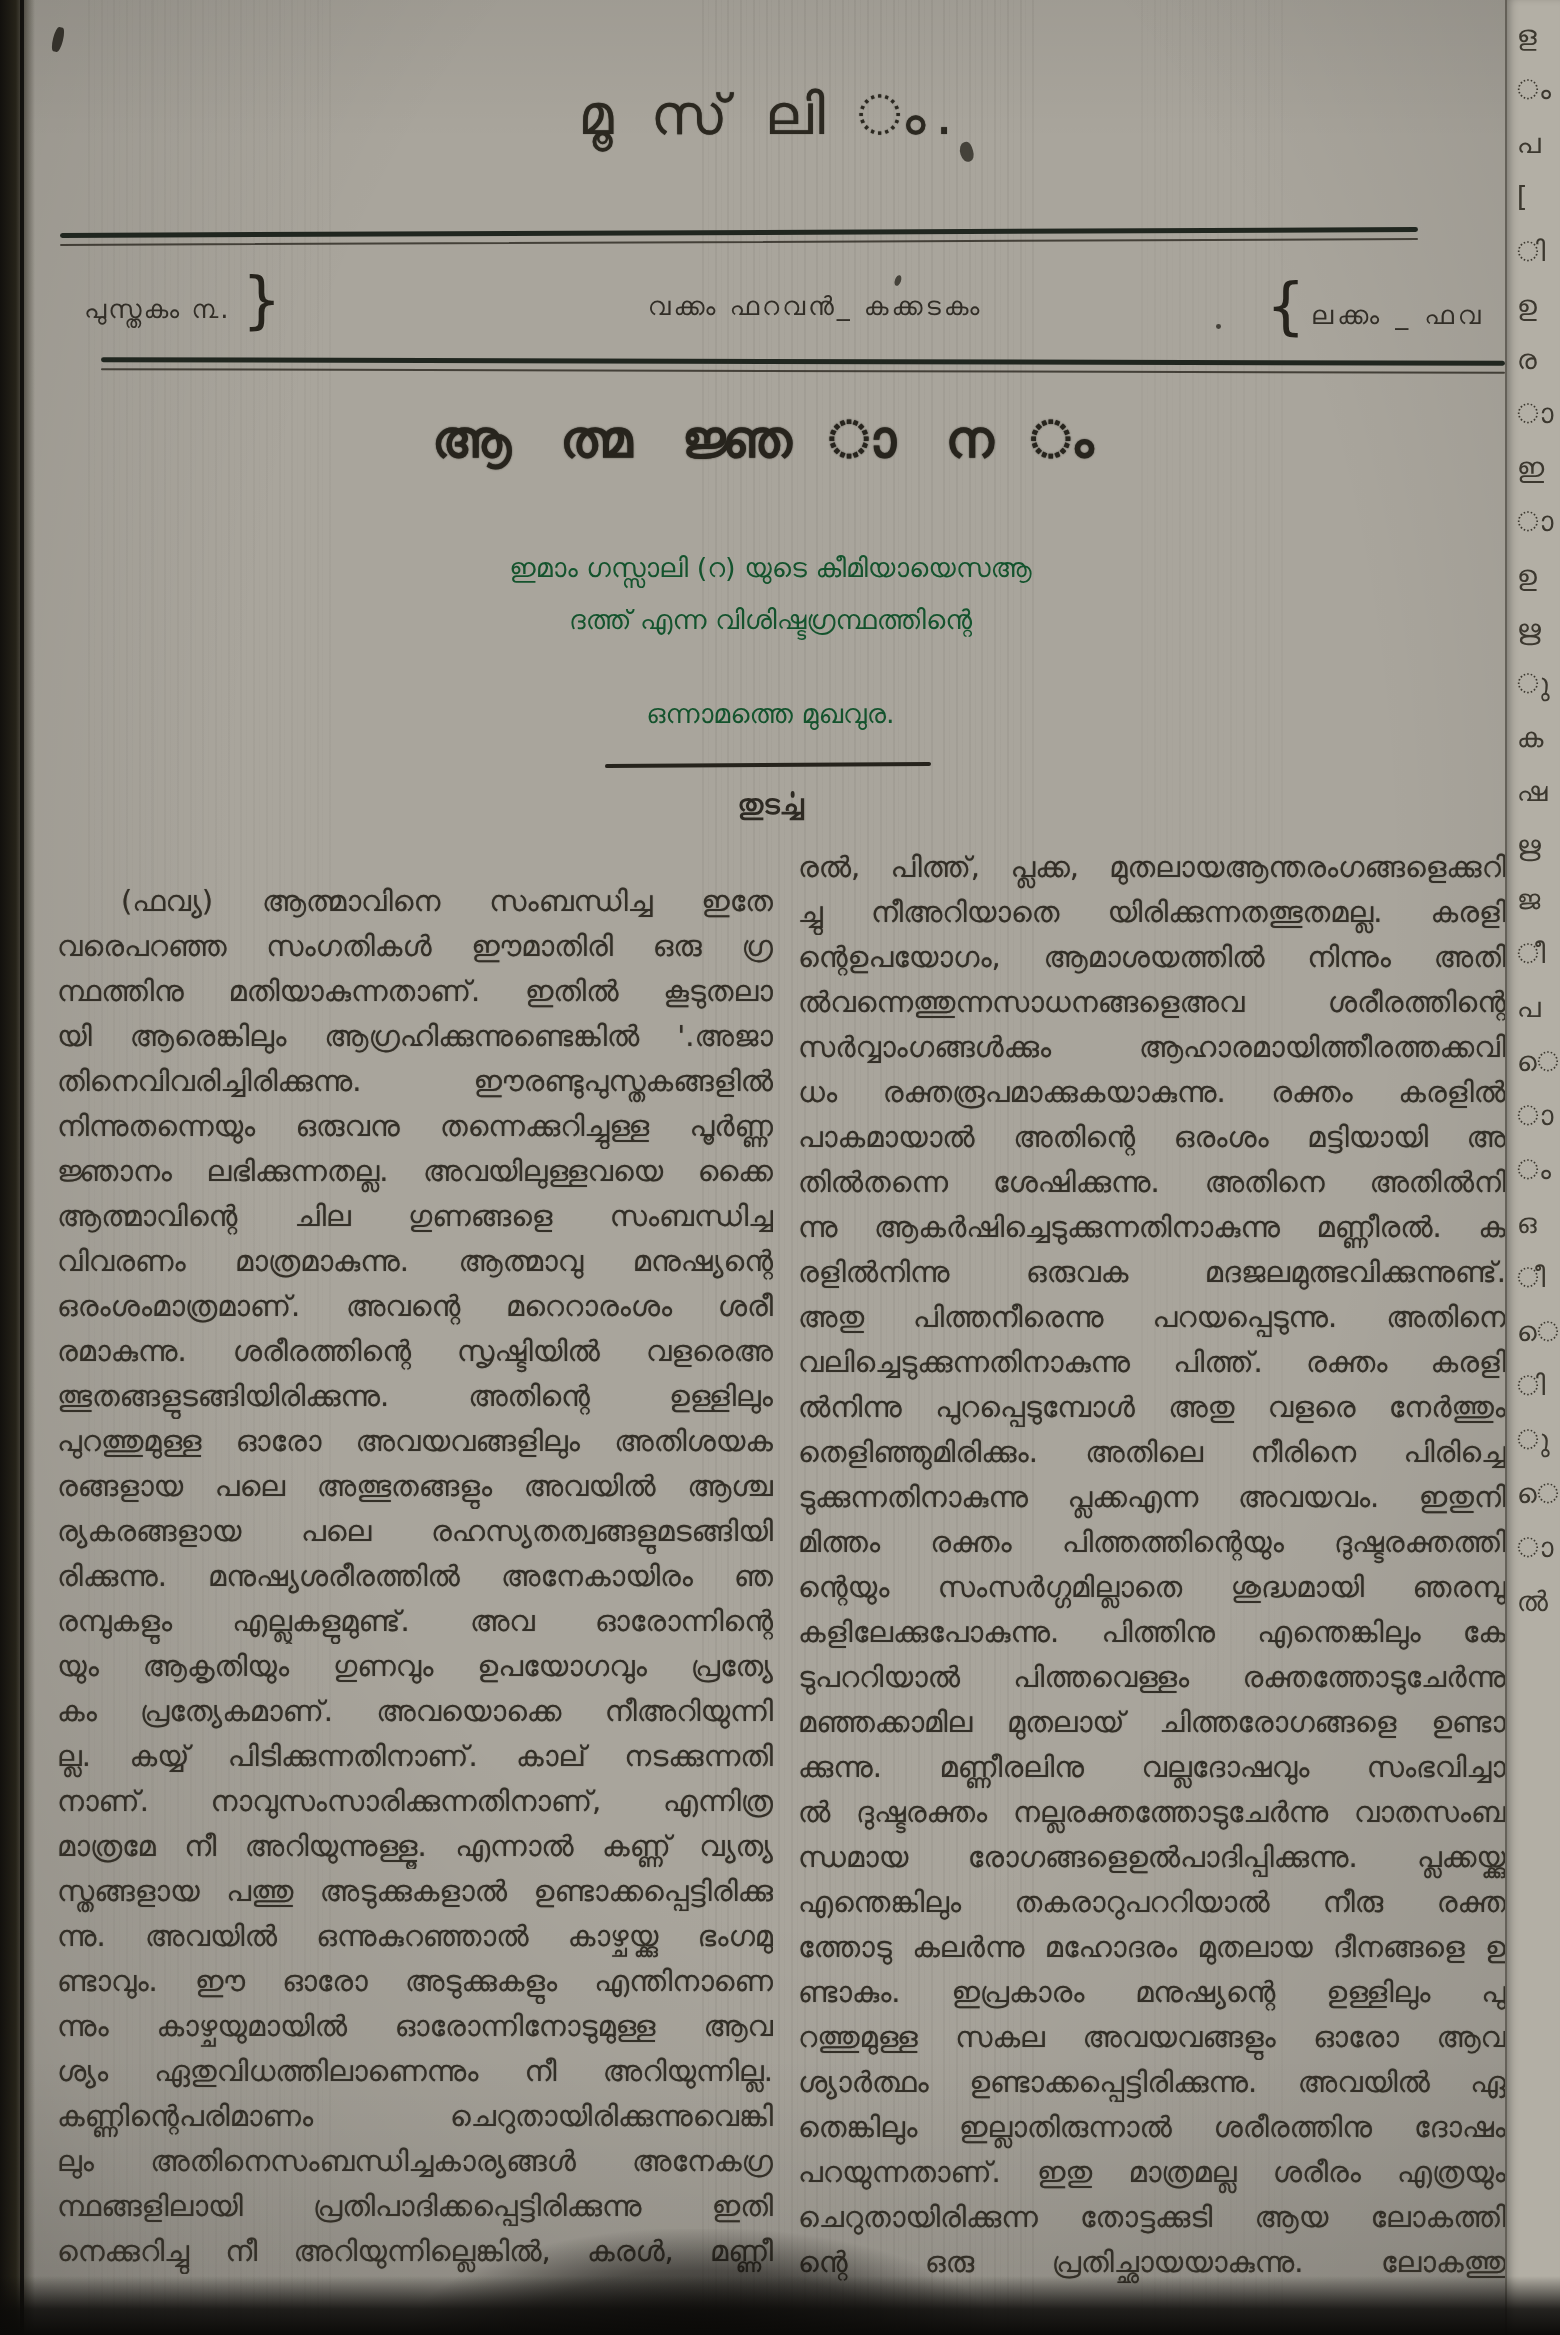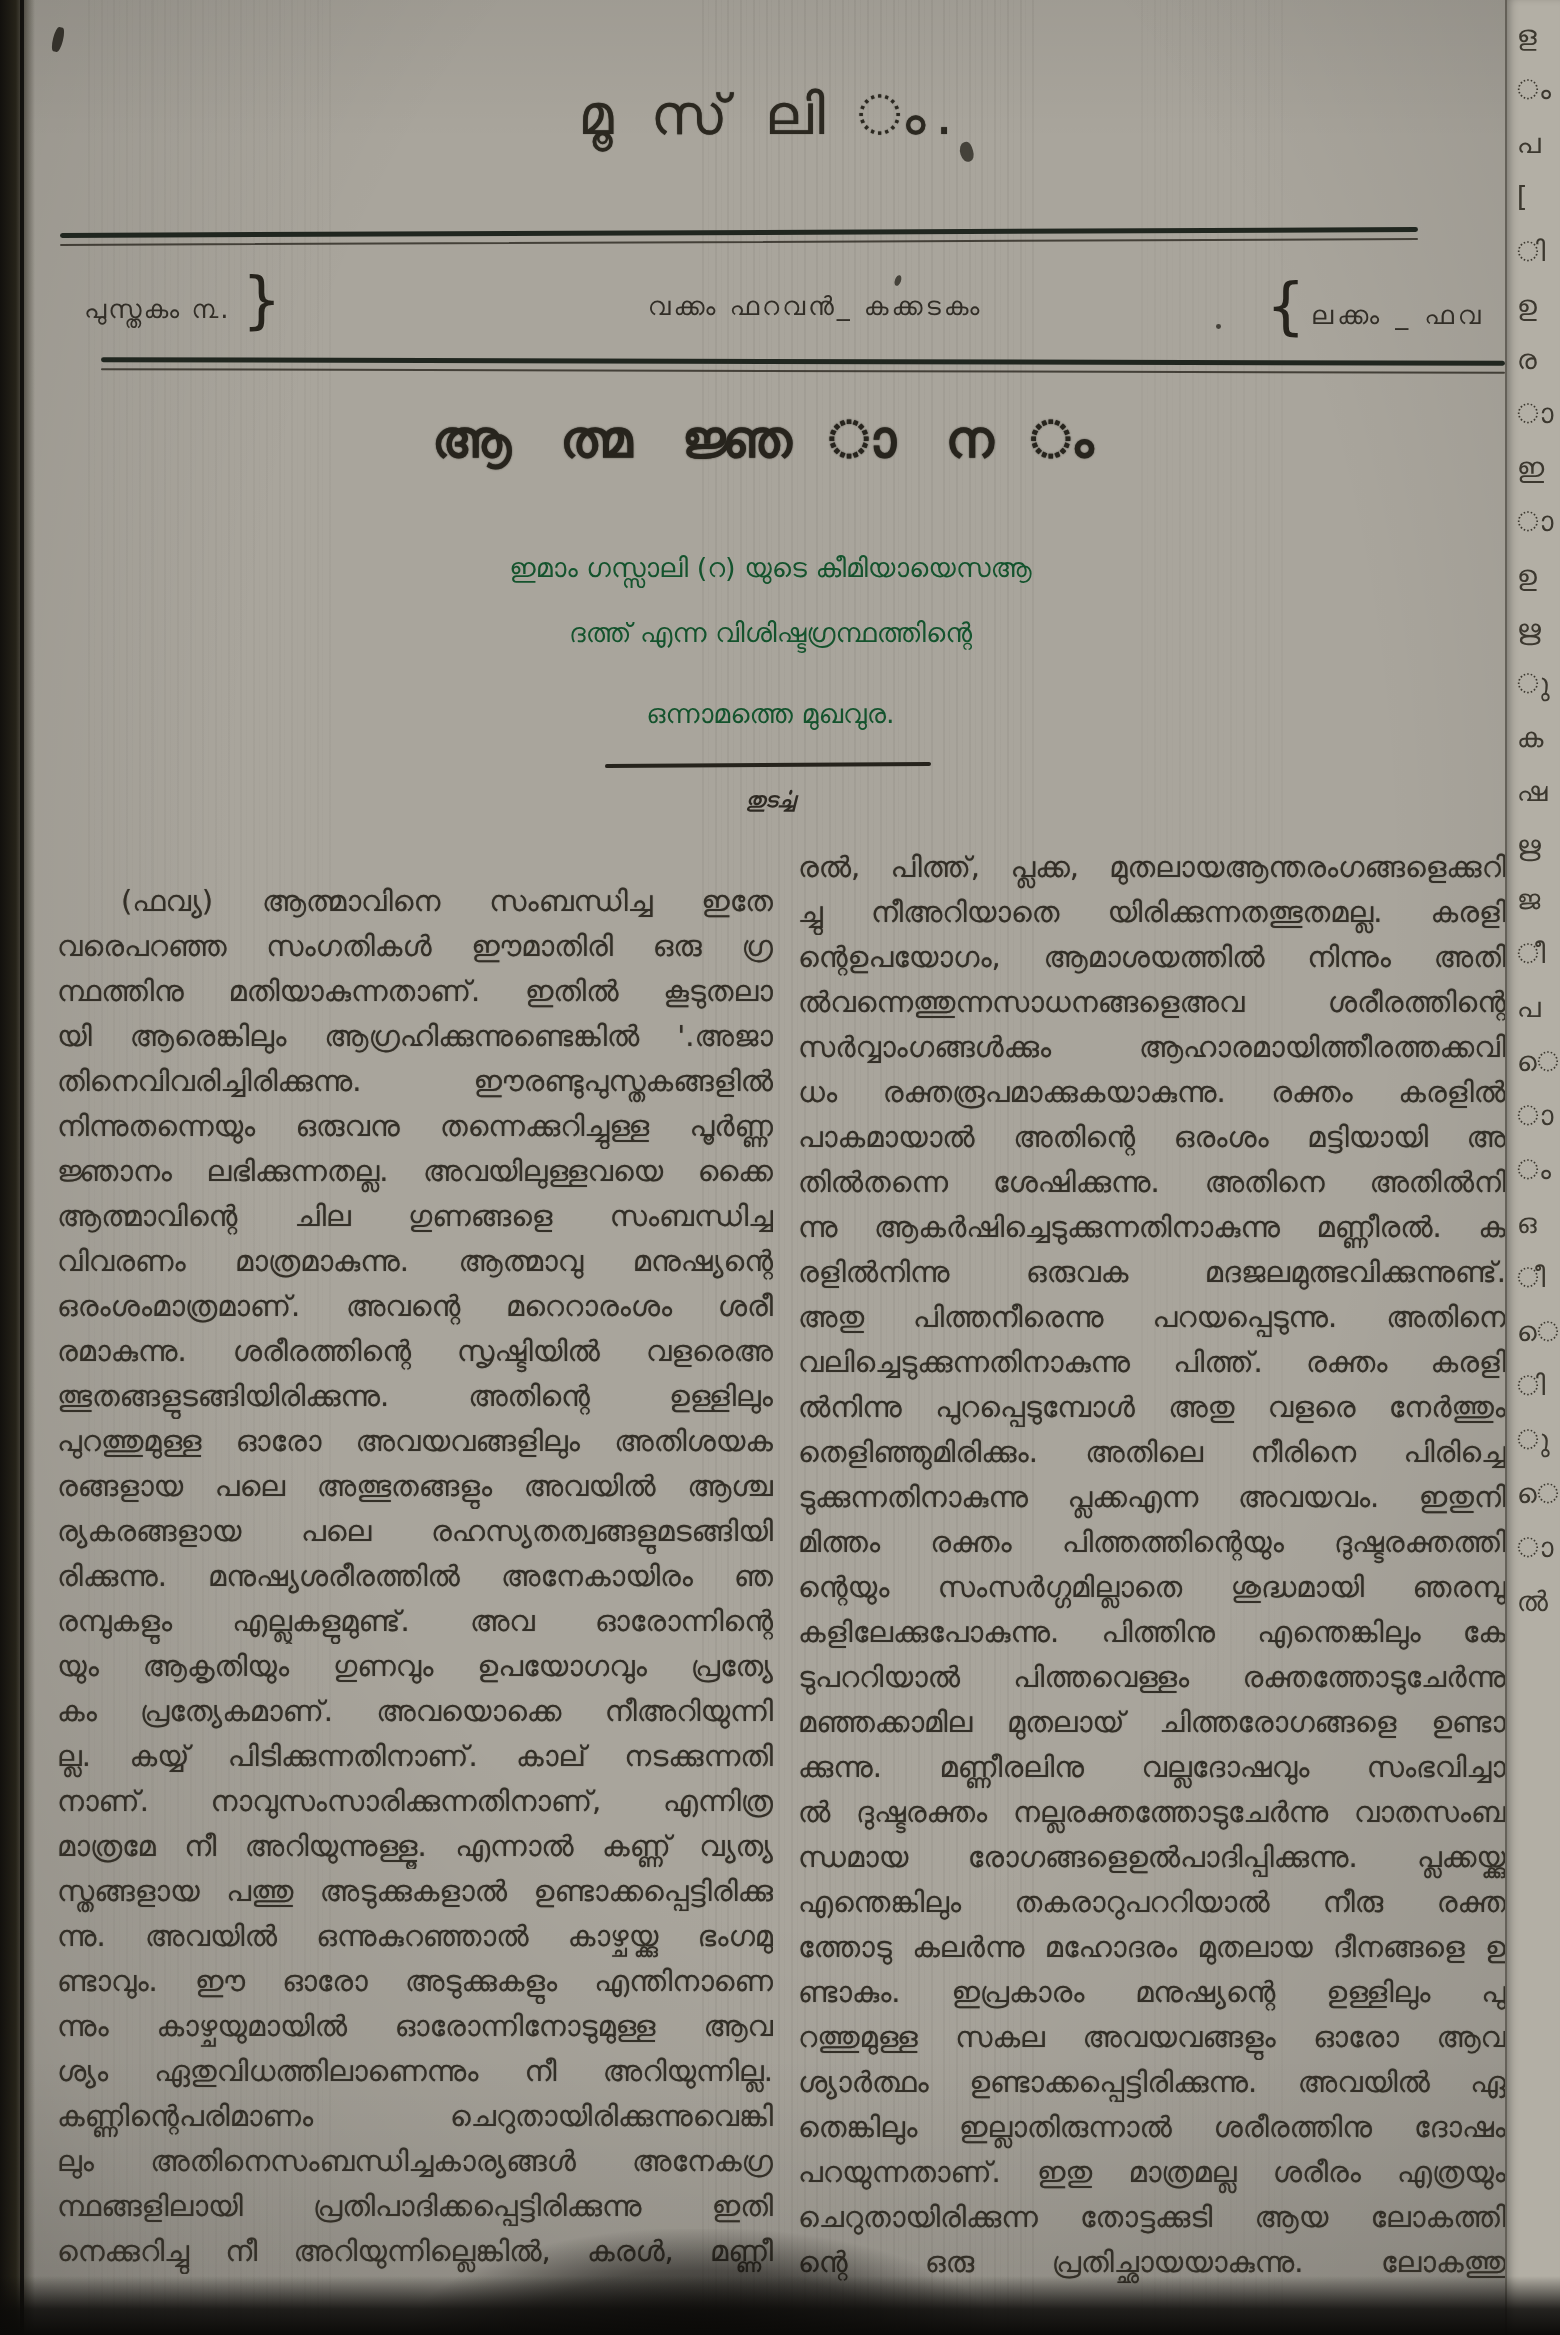--- a/index.html
+++ b/index.html
@@ -78,24 +78,24 @@
   .issue-center{position:absolute;left:546px;top:22px;width:468px;text-align:center;letter-spacing:2.9px;}
   .issue-right{position:absolute;left:1276px;top:31px;letter-spacing:3.9px;white-space:nowrap;}
   
   .headline{
     position:absolute;top:409px;left:35px;width:1471px;text-align:center;
     font-size:52px;font-weight:bold;letter-spacing:15.6px;color:#27241d;
     text-shadow:0 0 1.5px rgba(39,36,29,.9);
   }
   .subtitle{position:absolute;left:35px;width:1471px;text-align:center;font-size:27px;color:#14532d;}
   .sub1{top:552px;}
-  .sub2{top:617px;}
+  .sub2{top:604px;}
   .sub3{top:698px;}
   .head-rule{position:absolute;left:605px;top:763px;width:326px;height:3.9px;background:#26231c;border-radius:2px;transform:rotate(-0.4deg);}
-  .continuation{position:absolute;left:35px;top:788px;width:1471px;text-align:center;font-size:21px;font-weight:bold;color:#2e2a23;font-style:italic;}
+  .continuation{position:absolute;left:35px;top:788px;width:1471px;text-align:center;font-size:28px;font-weight:bold;color:#2e2a23;}
   
   .col{position:absolute;top:845px;}
   .col-left{left:57px;width:716px;}
   .col-right{left:798px;width:708px;}
   .line{
     height:45px;line-height:45px;font-size:29px;
     text-align:justify;text-align-last:justify;
     overflow:hidden;white-space:nowrap;
     color:#332f27;text-shadow:0 0 1px rgba(51,47,39,.55);
   }

